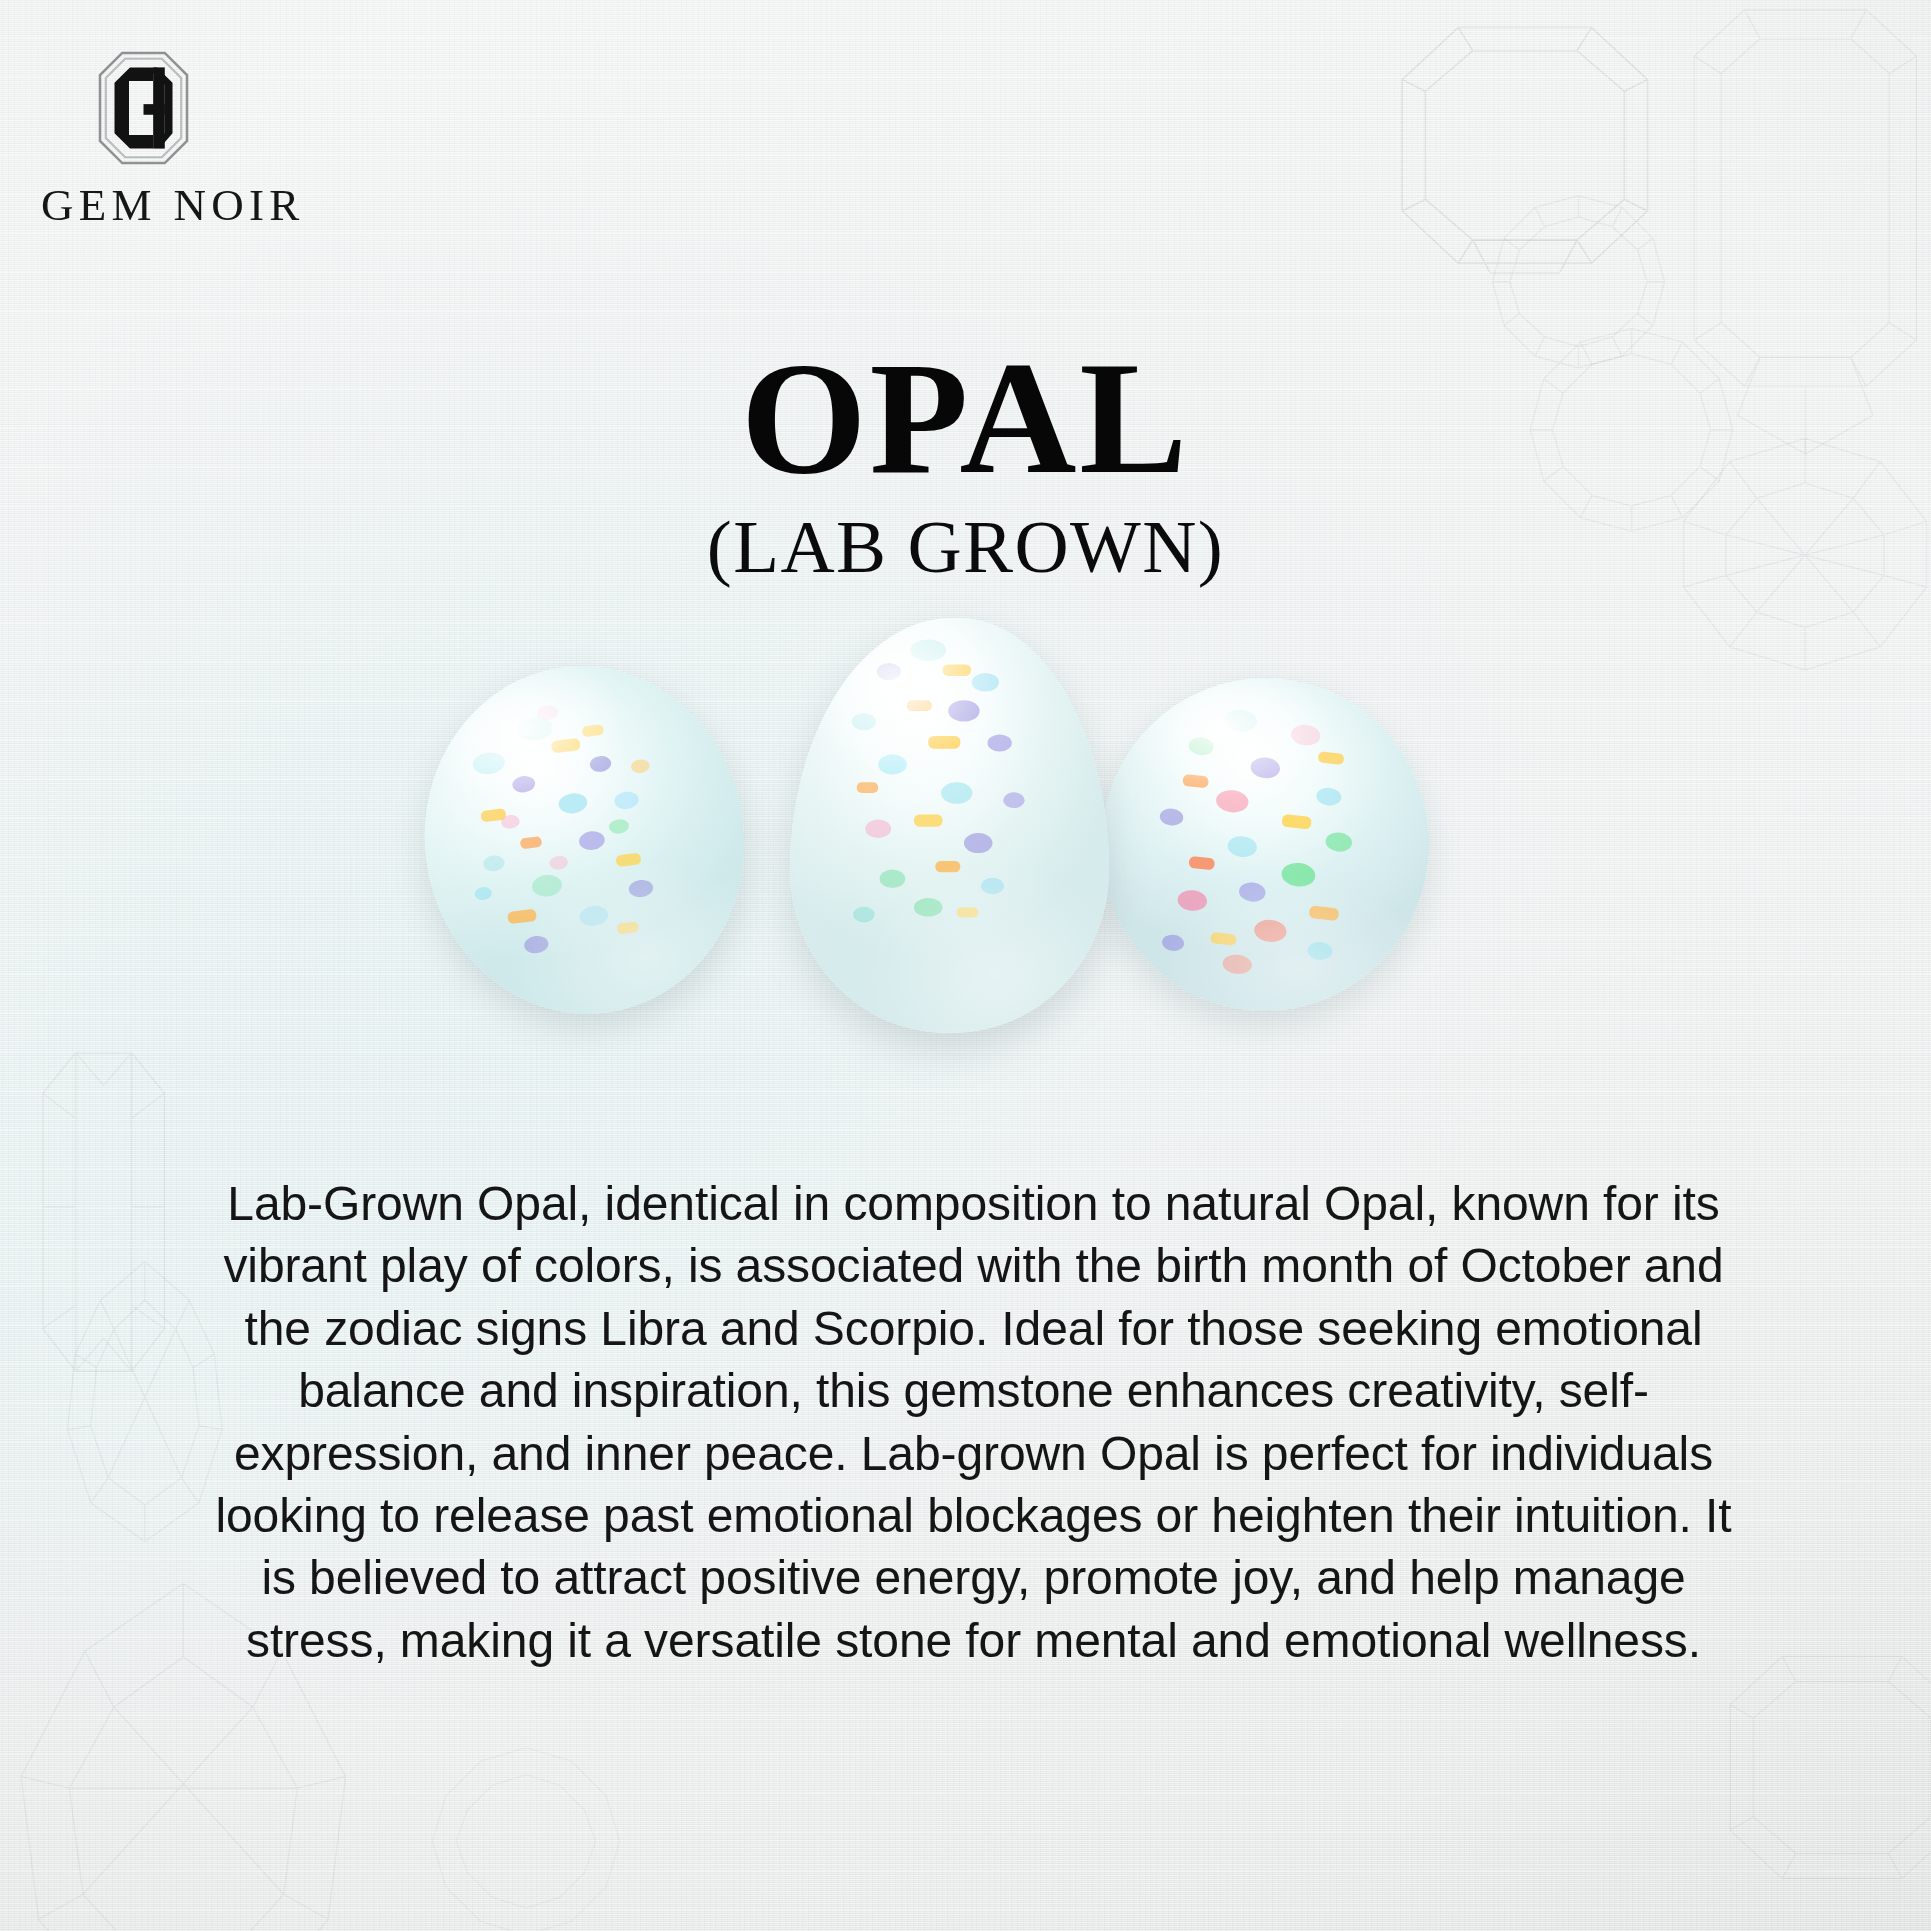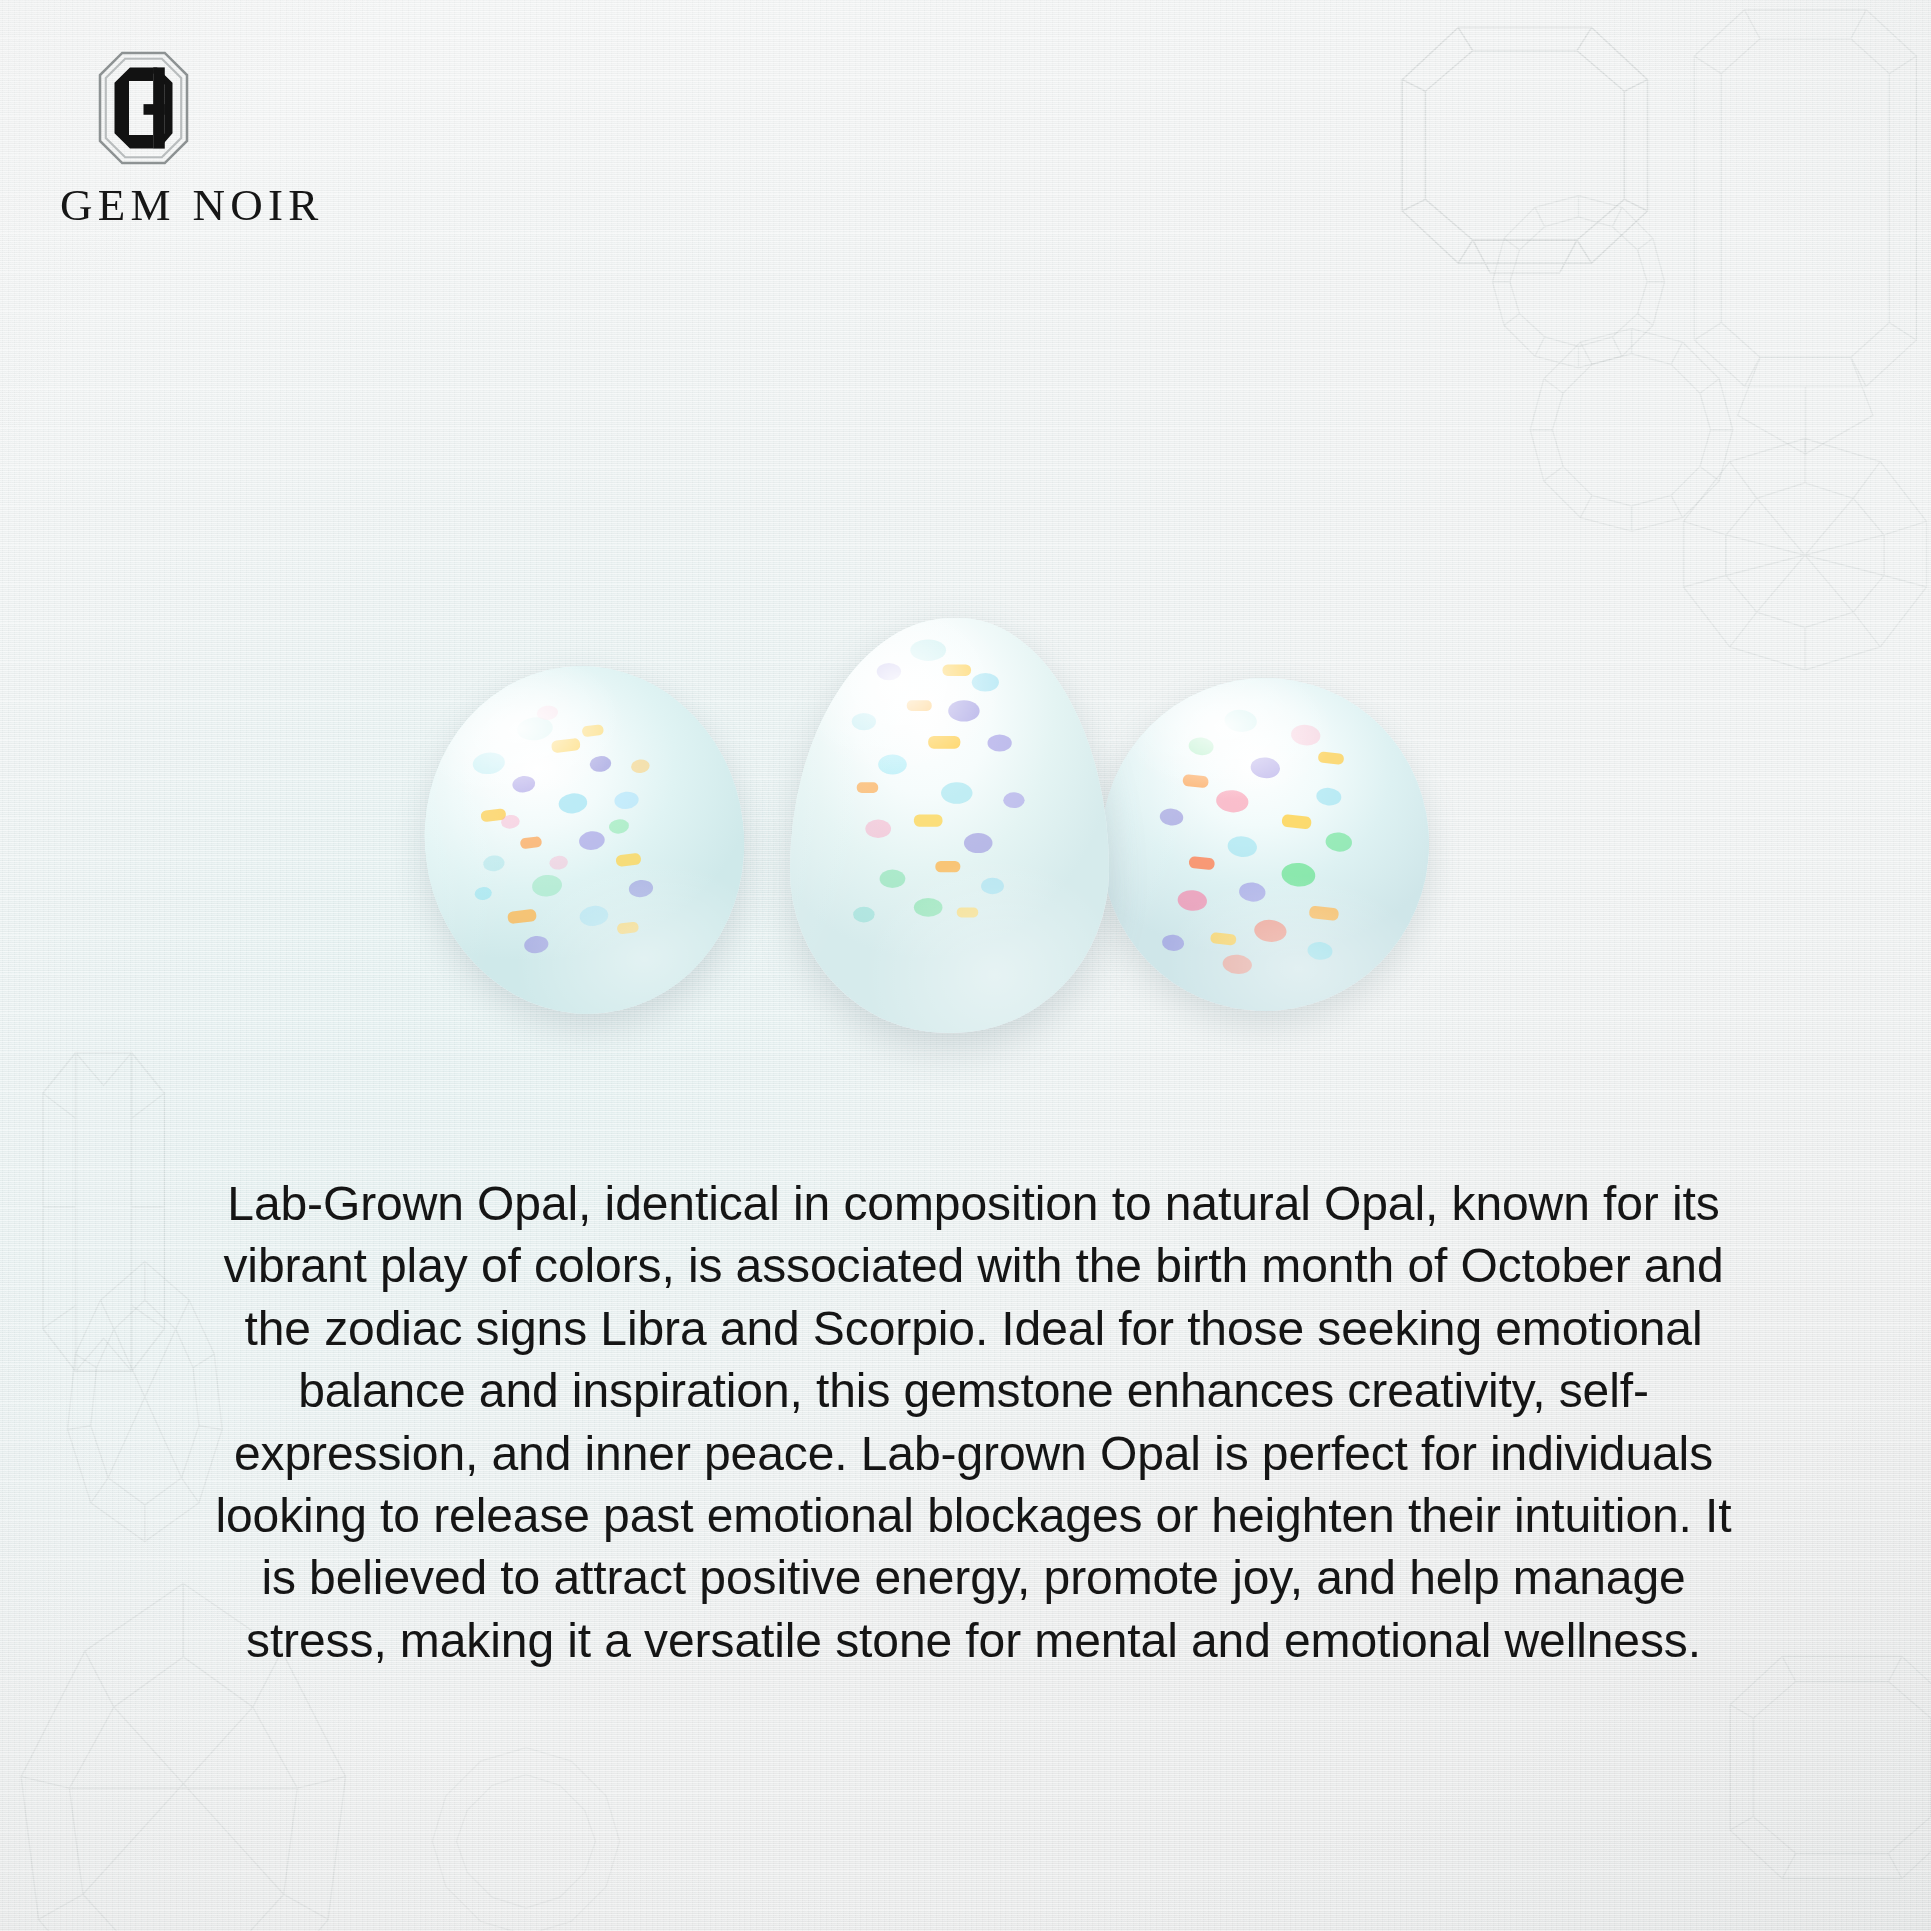--- a/index.html
+++ b/index.html
@@ -36,21 +36,21 @@
   .wm{fill:none;stroke:#9aa3a3;stroke-width:1.6;opacity:.30;}
   .wm-soft{fill:none;stroke:#a6aeae;stroke-width:1.5;opacity:.22;}
 
   
   #logo{position:absolute;left:41px;top:50px;width:280px;}
   #logo-mark{width:93px;height:116px;display:block;margin:0 auto 17.4px 56px;}
   #logo-word{
     font-family:"Liberation Serif",serif;
     font-size:45px;letter-spacing:5.3px;color:#161616;
     white-space:nowrap;line-height:1;
-    margin-left:19px;
+    margin-left:0;
   }
 
   
   #title-block{position:absolute;left:0;right:0;top:340px;text-align:center;}
   #title{
     font-family:"Liberation Serif",serif;
     font-size:162px;line-height:.96;font-weight:700;
     letter-spacing:2.9px;color:#070707;margin:0;
   }
   #subtitle{
@@ -314,20 +314,24 @@
       <rect x="48" y="56" width="22" height="11" fill="#121212"></rect>
 
       <path d="M58,18 H62 L78,34 V86 L66,100 L62,96 L70,86 V36 L58,24 Z" fill="#121212"></path>
       <rect x="58" y="18" width="12" height="84" fill="#121212"></rect>
 
       <path d="M70,36 V56 H48 V67 H70 V86 L62,96" fill="none" stroke="#121212" stroke-width="0"></path>
     </svg>
     <div id="logo-word">GEM NOIR</div>
   </div>
 
+  <div id="title-block">
+    <h1 id="title">OPAL</h1>
+    <div id="subtitle">(LAB GROWN)</div>
+  </div>
 
   <div id="gems">
 
     <div class="gem" id="gem-left">
       <div class="base opal-base-a"></div>
       <svg class="flecks" viewBox="0 0 100 100" preserveAspectRatio="none">
         <g opacity="0.85">
           <ellipse cx="26" cy="30" rx="4.5" ry="3" fill="#8fe3ef" opacity=".55"></ellipse>
           <ellipse cx="40" cy="22" rx="5" ry="3.2" fill="#a7e9e4" opacity=".5"></ellipse>
           <rect x="44" y="26" width="8" height="3.4" rx="1.5" fill="#ffcf4d" opacity=".9"></rect>

